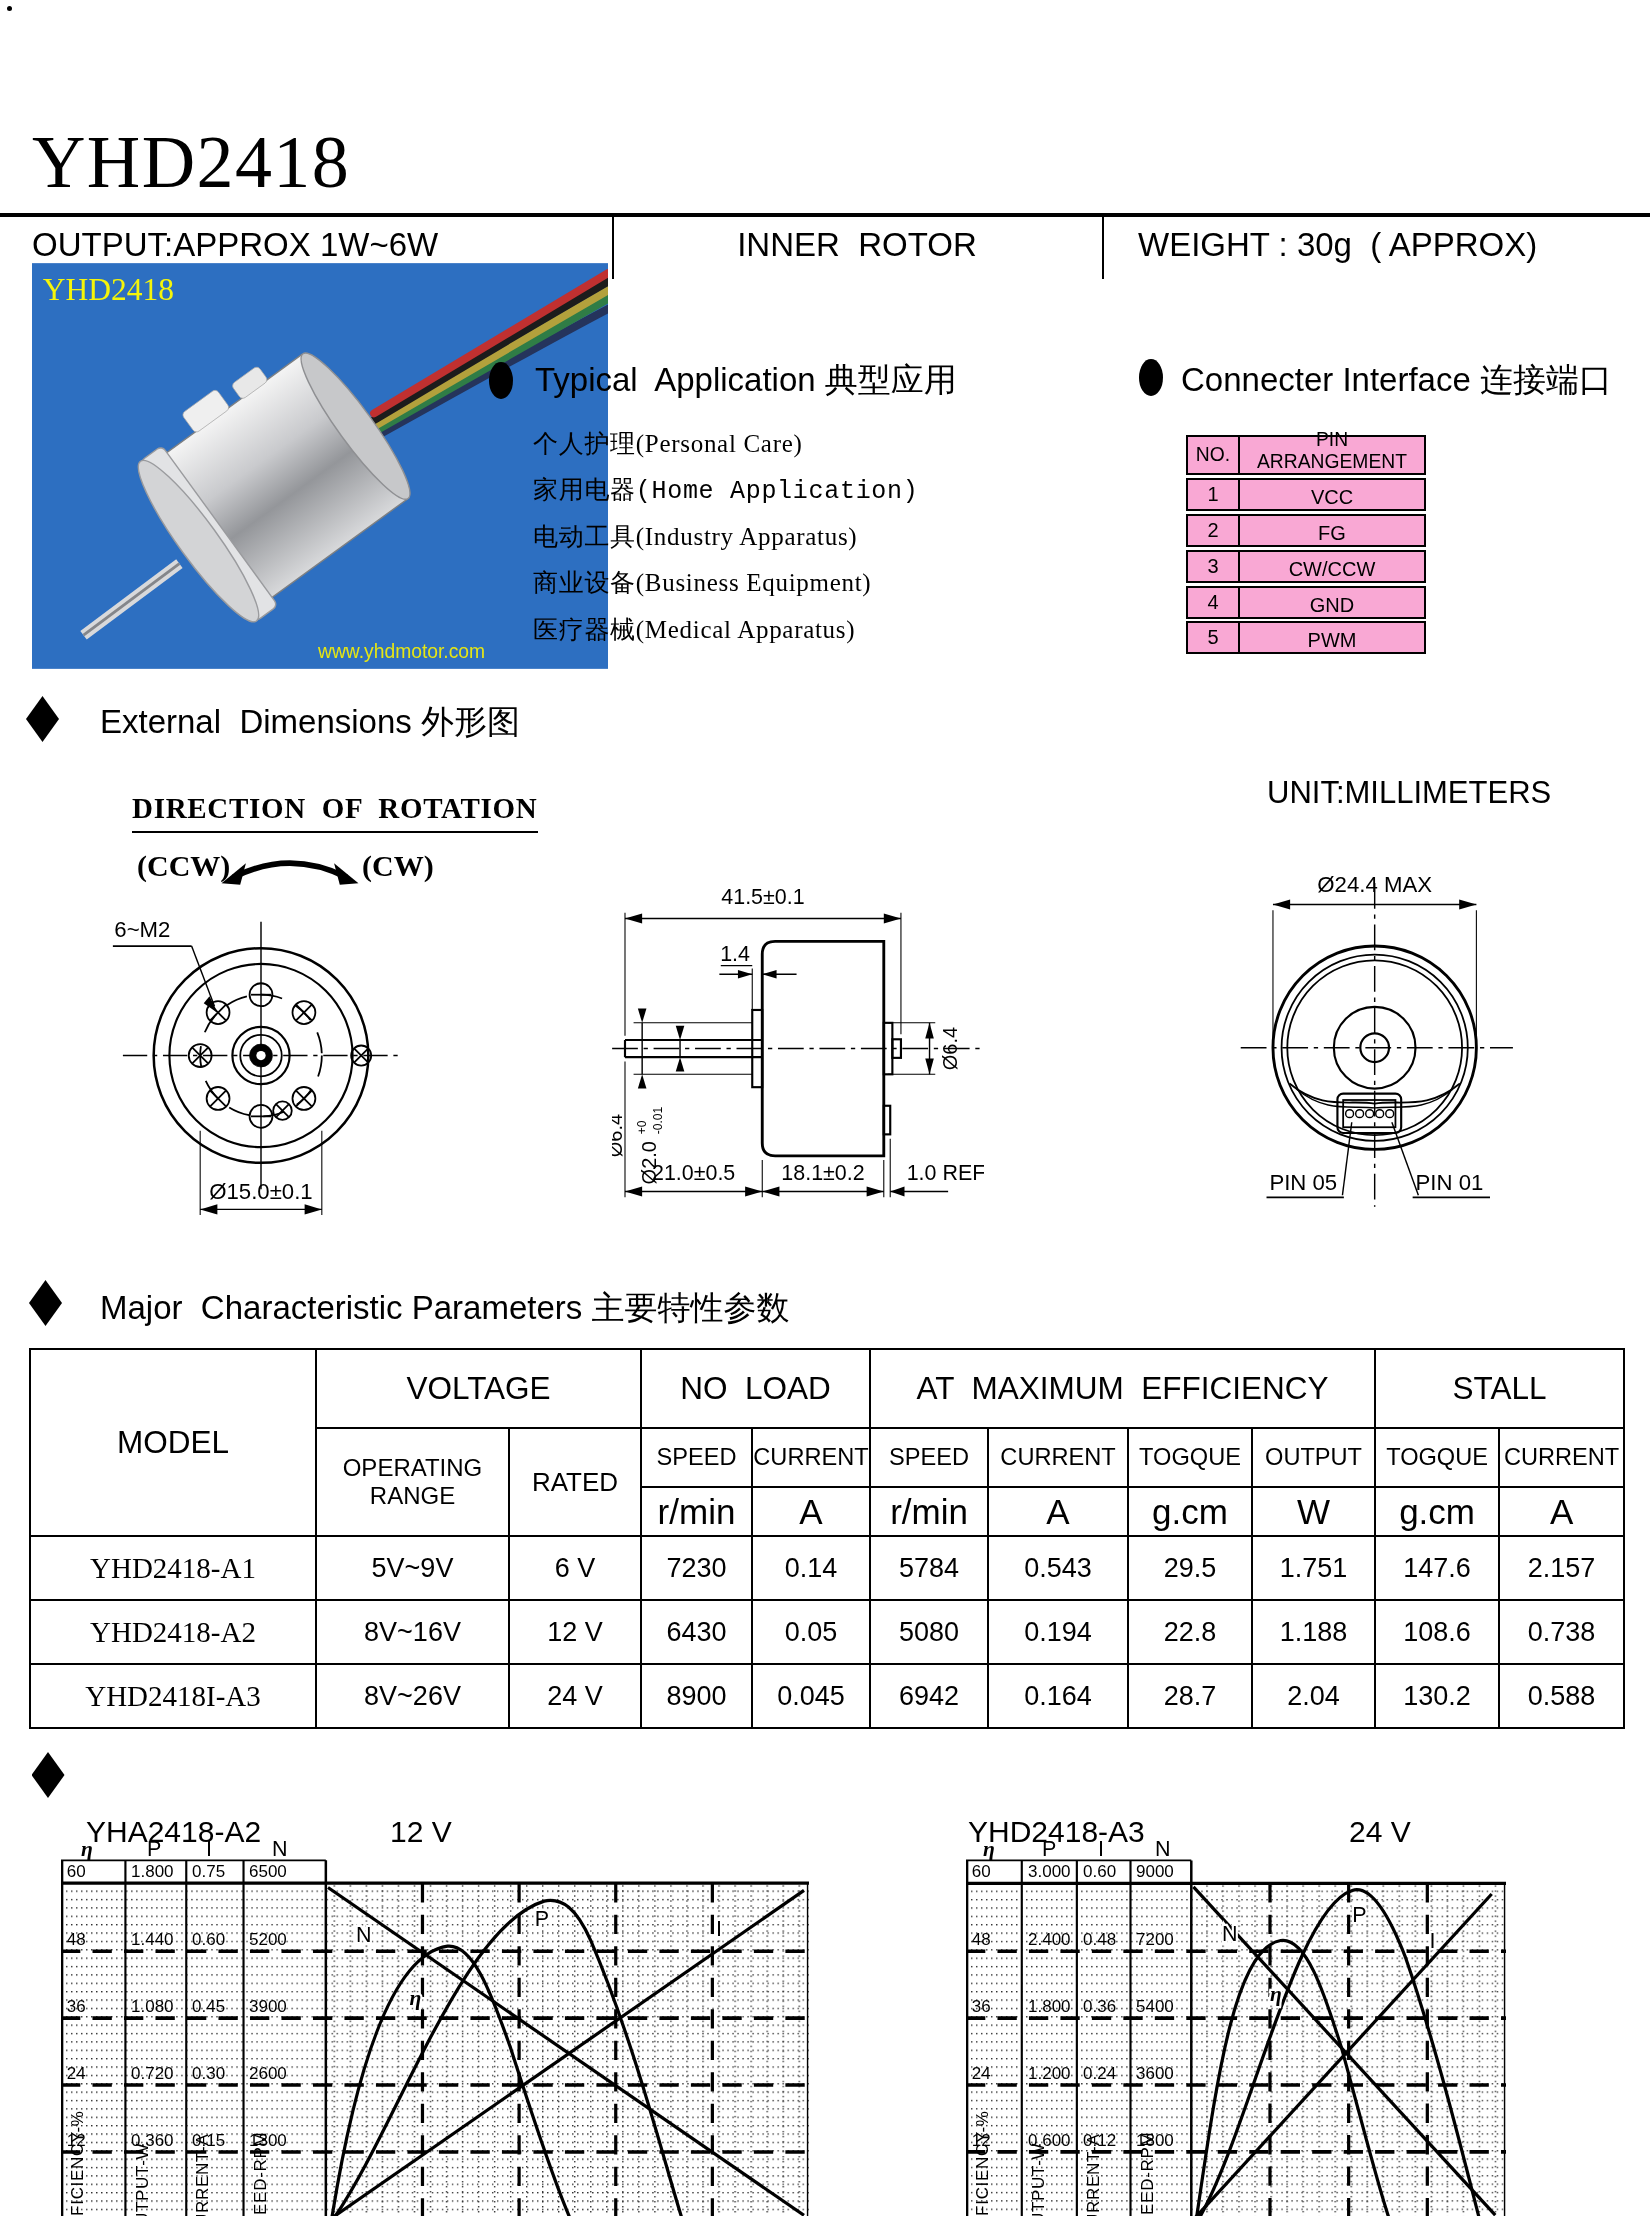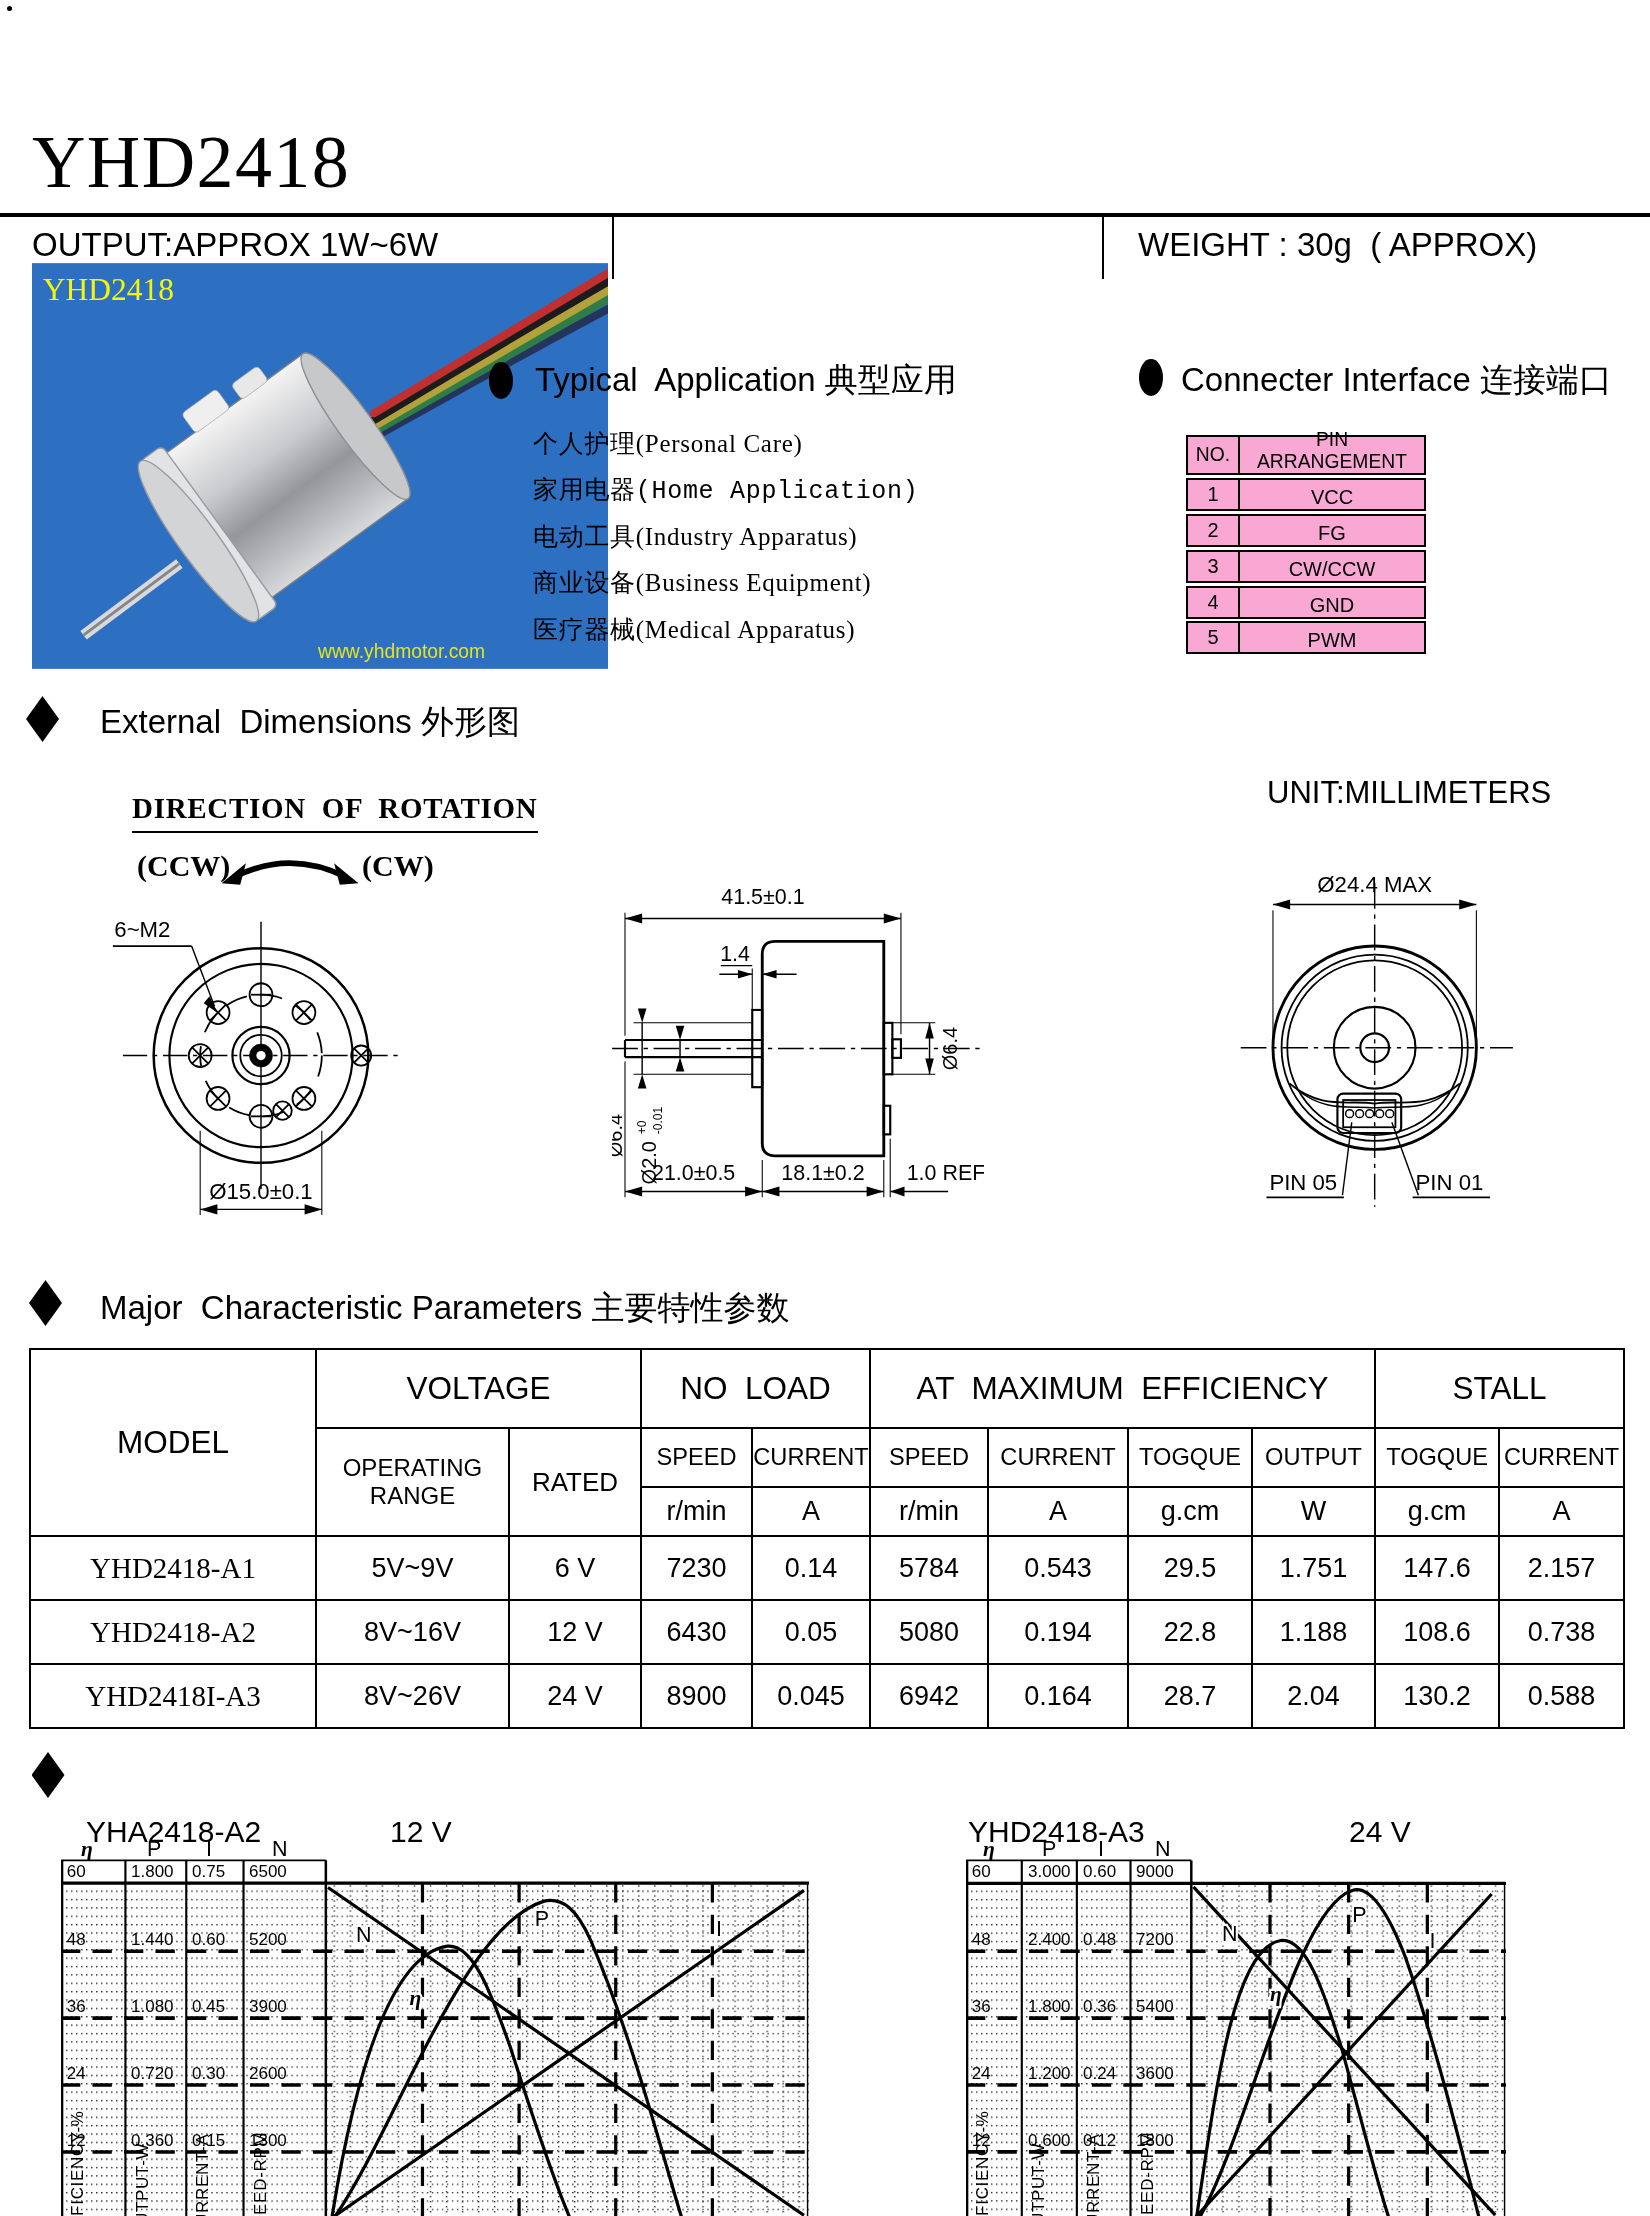--- a/index.html
+++ b/index.html
@@ -43,21 +43,21 @@
              border-bottom:2.9px solid #000;padding-bottom:5.7px;letter-spacing:0.7px;}
   .rot-lbl{top:849px;font-family:"Liberation Serif",serif;font-weight:bold;font-size:30px;}
 
   
   #ptable{position:absolute;left:29px;top:1348px;width:1595px;border-collapse:collapse;table-layout:fixed;
           font-size:27px;text-align:center;}
   #ptable td{border:2.1px solid #000;padding:0;}
   #ptable tr.g td{height:77px;font-size:31.5px;}
   #ptable td.modelh{font-size:39px;}
   #ptable tr.sh td{height:57px;font-size:23.6px;}
-  #ptable tr.un td{height:47px;font-size:27px;}
+  #ptable tr.un td{height:47px;font-size:35px;}
   #ptable tr.dr td{height:62px;}
   #ptable td.model{font-family:"Liberation Serif",serif;font-size:29px;}
 
   
   .chart{position:absolute;height:377px;overflow:hidden;}
   .caxis{position:absolute;top:-2.9px;font-size:21.5px;}
   .caxis.eta{font-family:"Liberation Serif",serif;font-style:italic;font-weight:bold;}
   .cval{position:absolute;height:20px;font-size:17px;}
   .ctitle{position:absolute;top:399px;transform:rotate(-90deg);transform-origin:0 0;
           font-size:17px;white-space:nowrap;letter-spacing:0.7px;}
@@ -83,20 +83,21 @@
           <stop offset="1" stop-color="#d8d9db"></stop>
       </linearGradient>
     </defs>
   </svg>
 
   <div class="abs" id="corner-mark"></div>
   <div class="abs" id="doc-title">YHD2418</div>
   <div class="abs" id="top-rule"></div>
 
   <div class="abs hdr-txt pre" style="left:32px;">OUTPUT:APPROX 1W~6W</div>
+  <div class="abs hdr-txt pre" style="left:612px;width:490px;text-align:center;">INNER  ROTOR</div>
   <div class="abs hdr-txt pre" style="left:1138px;">WEIGHT : 30g  ( APPROX)</div>
   <div class="abs" id="hdr-div1"></div>
   <div class="abs" id="hdr-div2"></div>
 
   <div class="abs" id="photo">
     <svg width="576" height="406" viewBox="0 0 805 567">
       <rect width="805" height="567" fill="#2d6fc1"></rect>
       <path d="M 452,258 C 600,176 706,116 805,64" stroke="#25345c" stroke-width="11" fill="none" stroke-linecap="round"></path>
       <path d="M 460,246 C 608,162 712,102 805,50" stroke="#2f7d46" stroke-width="11" fill="none" stroke-linecap="round"></path>
       <path d="M 468,234 C 616,148 718,88 805,38" stroke="#b3a13c" stroke-width="11" fill="none" stroke-linecap="round"></path>

